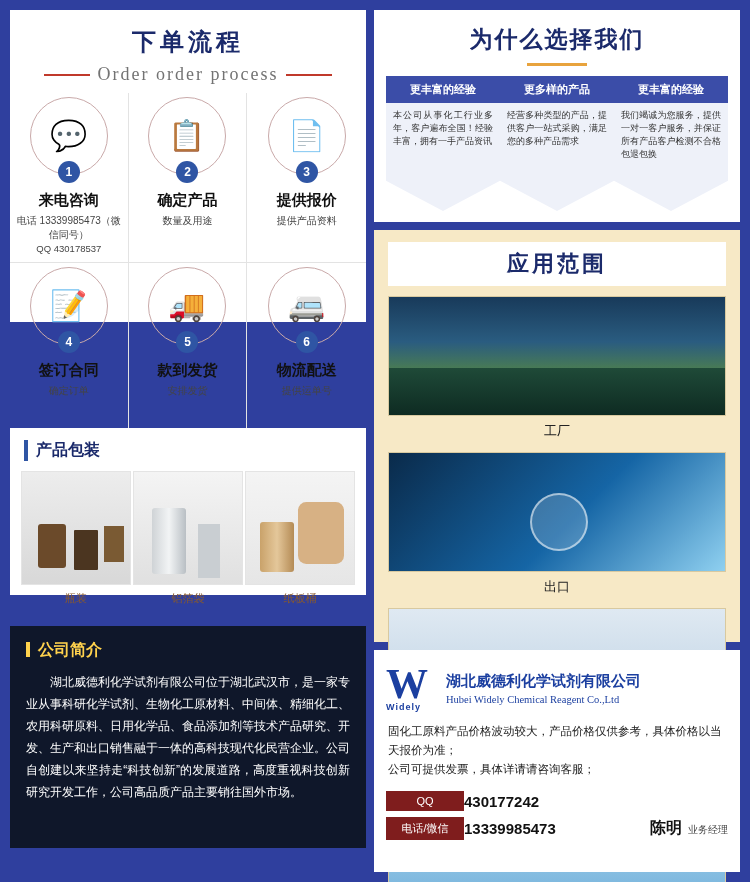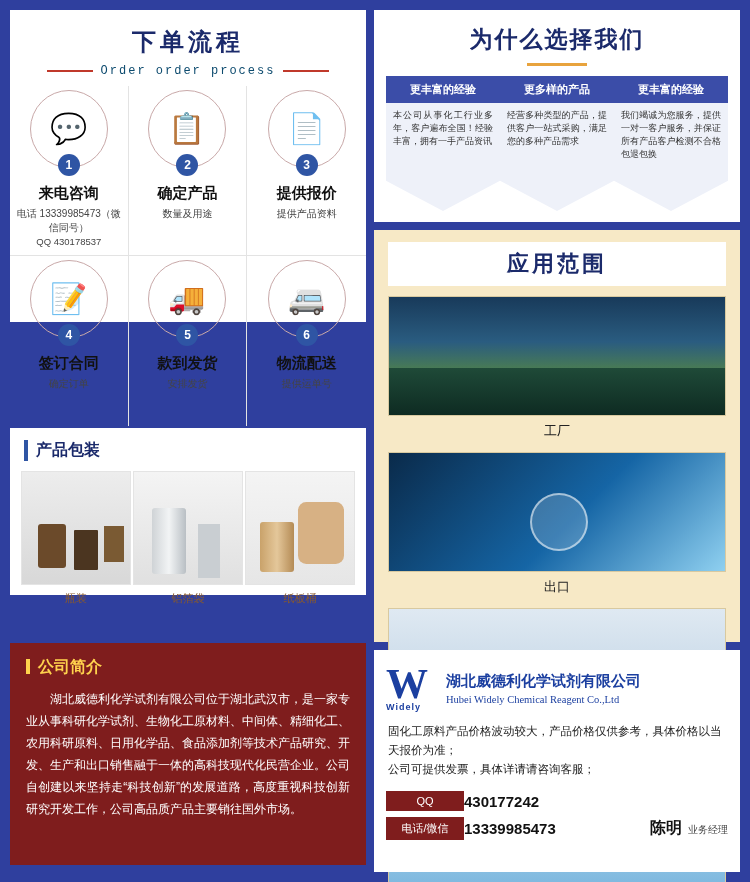--- a/index.html
+++ b/index.html
@@ -10,21 +10,21 @@
     overflow:hidden;
   }
   .page{position:relative;width:750px;height:882px;background:#2f3f9e;}
   .panel{background:#ffffff;position:absolute;}
 
   
   #order-process{left:10px;top:10px;width:356px;height:312px;}
   .proc-title{text-align:center;padding-top:16px;}
   .proc-title .cn{font-size:24px;font-weight:bold;color:#1b2a6b;letter-spacing:4px;}
   .proc-sub{display:flex;align-items:center;justify-content:center;margin-top:6px;}
-  .proc-sub .en{font-size:12px;color:#0c4a6e;letter-spacing:2px;font-family:Liberation Mono, monospace;padding:0 8px;}
+  .proc-sub .en{font-size:18px;color:#737373;letter-spacing:2px;font-family:Liberation Serif, serif;padding:0 8px;}
   .proc-sub .ln{width:46px;height:2px;background:#c0392b;}
   .proc-grid{display:grid;grid-template-columns:1fr 1fr 1fr;grid-template-rows:1fr 1fr;margin-top:8px;}
   .proc-cell{position:relative;text-align:center;padding:4px 2px 6px;border-right:1px solid #e3e3e3;border-bottom:1px solid #e3e3e3;}
   .proc-cell:nth-child(3n){border-right:none;}
   .proc-cell:nth-child(n+4){border-bottom:none;}
   .circle{width:76px;height:76px;border-radius:50%;border:1px solid #c9a9a9;margin:0 auto;position:relative;display:flex;align-items:center;justify-content:center;}
   .circle .glyph{font-size:30px;line-height:1;color:#1e1e1e;}
   .badge{position:absolute;bottom:-9px;left:50%;transform:translateX(-50%);width:22px;height:22px;border-radius:50%;background:#2f55a4;color:#fff;font-size:12px;line-height:22px;font-weight:bold;}
   .pc-title{margin-top:16px;font-size:15px;font-weight:bold;color:#111;}
   .pc-sub{margin-top:4px;font-size:10px;color:#444;line-height:14px;}
@@ -65,21 +65,21 @@
   .pack-img{height:112px;border:1px solid #e4e4e4;position:relative;overflow:hidden;background:#f3f3f3;}
   .pack-cap{font-size:11px;color:#8a5a2b;padding-top:6px;}
   .pk-bottle{background:linear-gradient(#ededed,#d8d8d8);}
   .pk-bottle:after{content:"";position:absolute;left:16px;bottom:16px;width:28px;height:44px;background:#6b4a2a;border-radius:3px;box-shadow:34px 4px 0 -2px #4b3520,62px -2px 0 -4px #7a5a33;}
   .pk-foil{background:linear-gradient(#f4f4f4,#e0e0e0);}
   .pk-foil:after{content:"";position:absolute;left:18px;bottom:10px;width:34px;height:66px;background:linear-gradient(90deg,#cfd3d6,#f2f4f5,#b9bfc4);border-radius:3px;box-shadow:40px 10px 0 -6px #c9ced2;}
   .pk-drum{background:linear-gradient(#f4f4f4,#e6e6e6);}
   .pk-drum:after{content:"";position:absolute;left:14px;bottom:12px;width:34px;height:50px;background:linear-gradient(90deg,#c9a26a,#e4c79a,#b48b55);border-radius:3px;box-shadow:44px -14px 0 6px #d7b184;}
 
   
-  #company-intro{left:10px;top:643px;width:356px;height:222px;background:#7f1d1d;}
+  #company-intro{left:10px;top:626px;width:356px;height:222px;background:#0f172a;}
   .ci-title{margin:14px 0 0 16px;font-size:16px;font-weight:bold;color:#ffd24d;}
   .ci-title .bar{display:inline-block;width:4px;height:15px;background:#ffd24d;margin-right:8px;vertical-align:-2px;}
   .ci-text{color:#fff;font-size:12px;line-height:22px;padding:10px 16px 0;text-align:justify;text-indent:24px;}
 
   
   #contact{left:374px;top:650px;width:366px;height:222px;}
   .logo-row{display:flex;align-items:center;padding:12px 12px 0;}
   .logo-mark{width:52px;height:52px;position:relative;flex:0 0 52px;}
   .logo-mark .wv{font-family:"Liberation Serif",serif;font-size:42px;font-weight:bold;color:#1b3fa0;line-height:44px;}
   .logo-text .lt1{font-size:9px;color:#1b3fa0;letter-spacing:1px;font-weight:bold;margin-top:-4px;}

